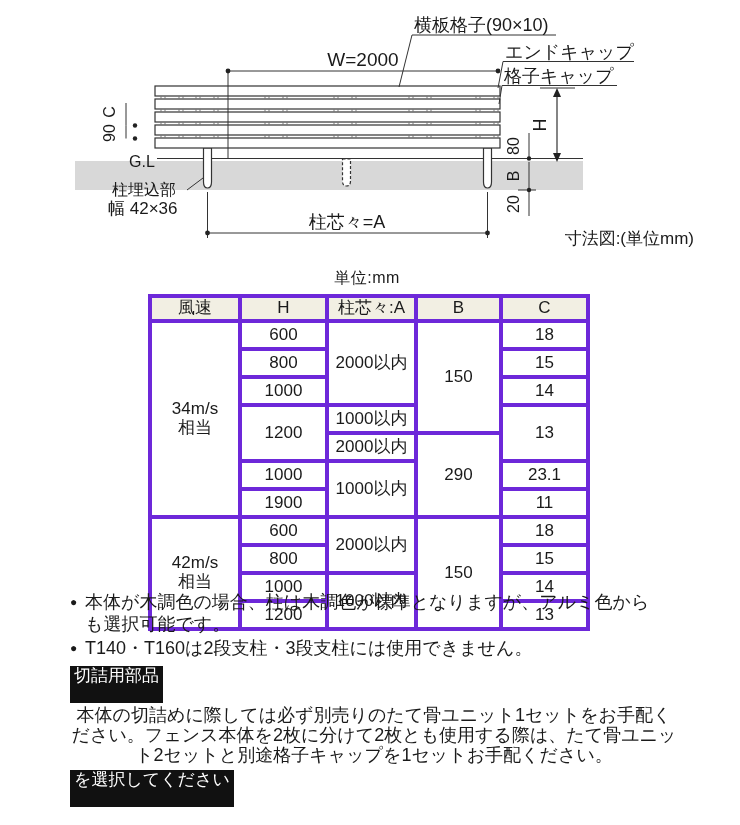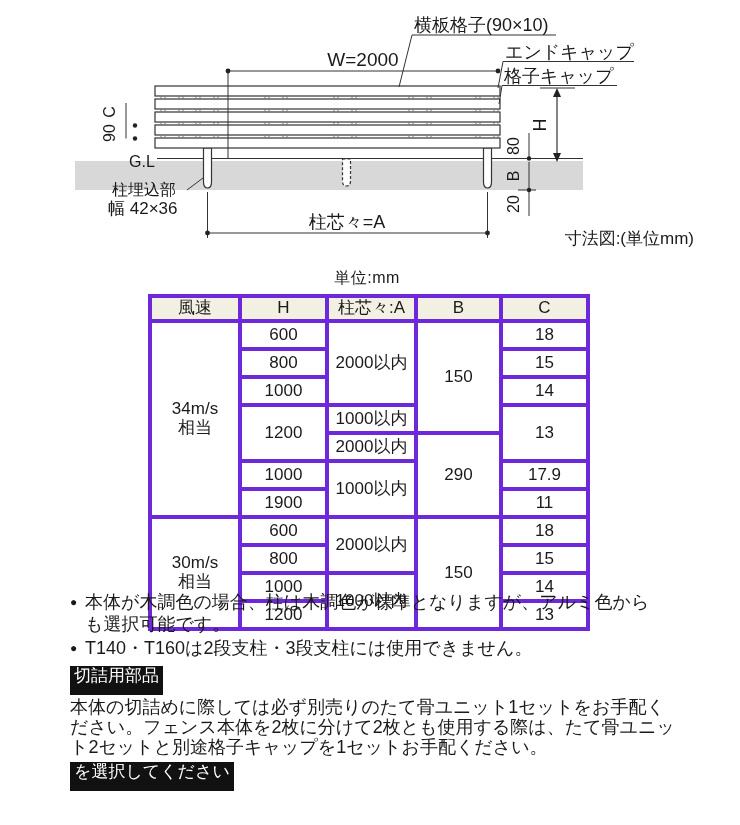--- a/index.html
+++ b/index.html
@@ -23,22 +23,22 @@
 
   
   .notes{position:absolute;left:70px;top:591px;width:590px;font-size:18px;line-height:22px;}
   .note-item{display:flex;margin-bottom:2px;}
   .note-bullet{flex:0 0 15px;font-size:12px;line-height:22px;}
   .note-text{flex:1;}
 
   
   .sections{position:absolute;left:70px;top:665px;width:608px;font-size:18px;line-height:20px;}
   .sec-title{display:inline-block;background:#111;color:#fff;font-size:17px;
-             line-height:18px;padding:1px 4px 10px 4px;margin-bottom:2px;}
-  .sec-body{margin-bottom:4px;}
+             line-height:18px;padding:1px 4px 18px 4px;margin-bottom:2px;}
+  .sec-body{margin-bottom:4px;text-align:center;}
 </style>
 </head>
 <body>
 
 <div class="page">
 
   
   <svg width="740" height="258" viewBox="0 0 740 258">
 
     <rect x="75" y="161" width="508" height="29" fill="#d8d8d8"></rect>
@@ -270,29 +270,29 @@
         <td>1000以内</td>
         <td rowspan="2">13</td>
       </tr>
       <tr>
         <td>2000以内</td>
         <td rowspan="3">290</td>
       </tr>
       <tr>
         <td>1000</td>
         <td rowspan="2">1000以内</td>
-        <td>17.9</td>
+        <td>23.1</td>
       </tr>
       <tr>
         <td>1900</td>
         <td>11</td>
       </tr>
       <tr class="section-start">
         <td rowspan="4" class="wind-cell">
-          <div>30m/s</div>
+          <div>42m/s</div>
           <div>相当</div>
         </td>
         <td>600</td>
         <td rowspan="2">2000以内</td>
         <td rowspan="4">150</td>
         <td>18</td>
       </tr>
       <tr>
         <td>800</td>
         <td>15</td>

